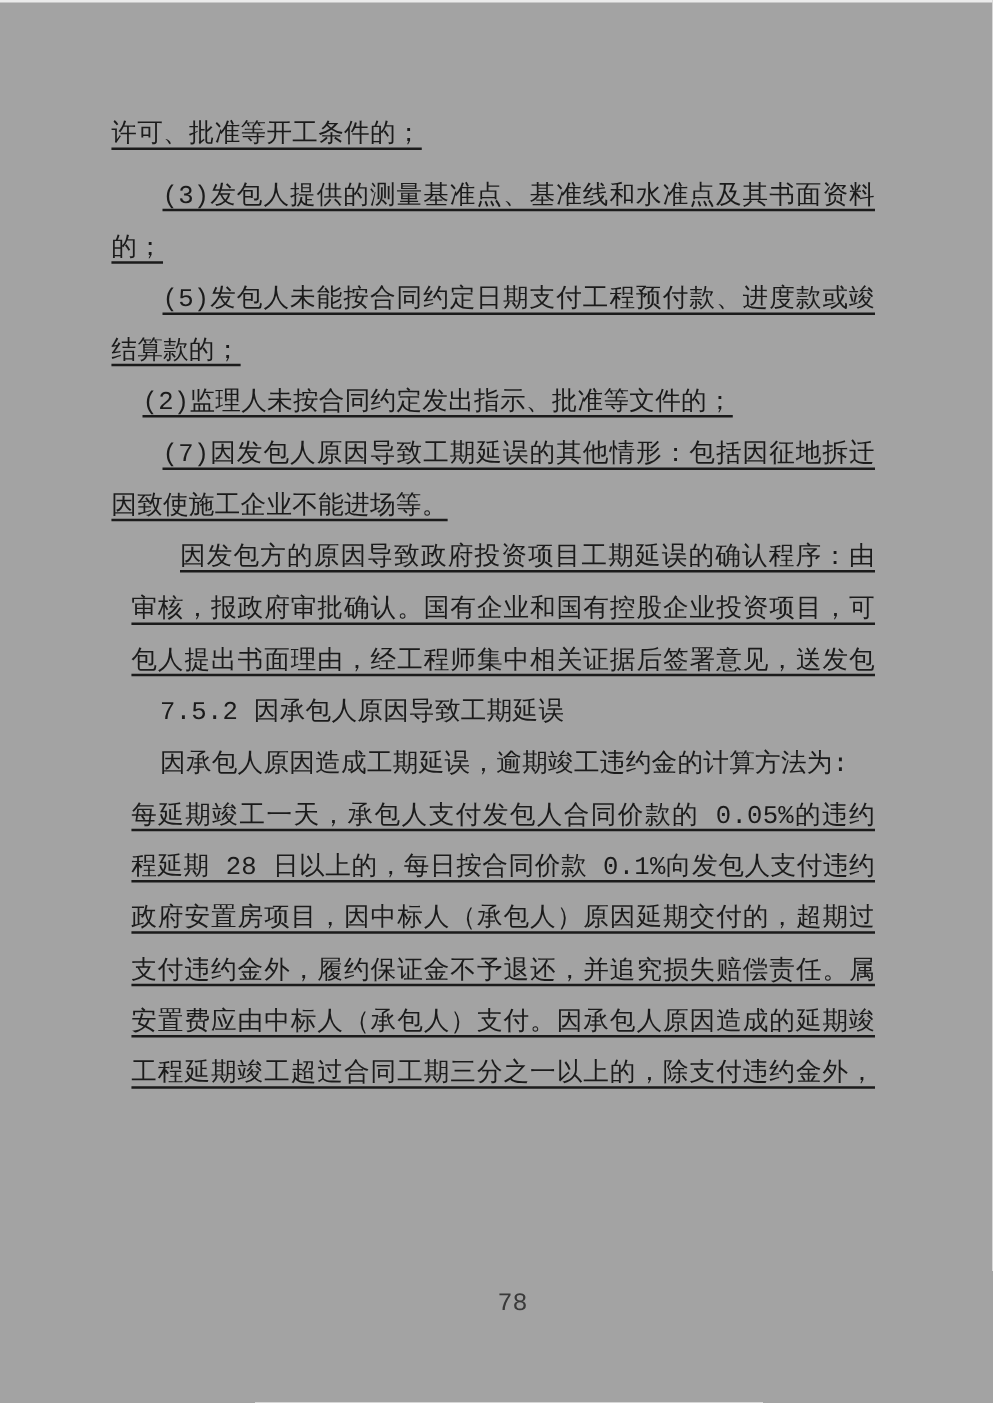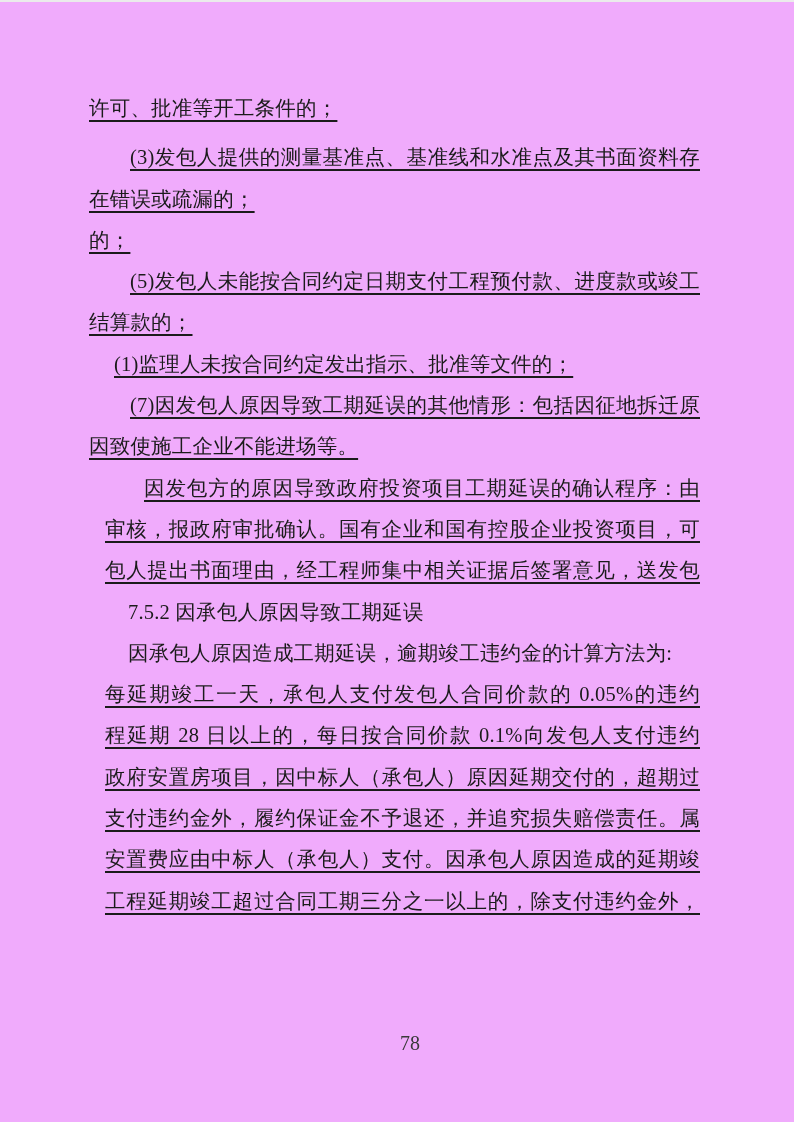--- a/index.html
+++ b/index.html
@@ -5,23 +5,23 @@
 <style>
   html, body {
     margin: 0;
     padding: 0;
     background: #ffffff;
   }
   #page {
     position: relative;
     width: 794px;
     height: 1122px;
-    background: #f0abfc;
+    background: #a3a3a3;
     overflow: hidden;
-    font-family: Liberation Serif, serif;
+    font-family: Liberation Mono, monospace;
     color: #1b1b1b;
   }
   #top-edge {
     position: absolute;
     top: 0; left: 0;
     width: 794px; height: 2px;
     background: #ebebeb;
   }
   #doc-body {
     position: absolute;
@@ -63,25 +63,24 @@
   }
 </style>
 </head>
 <body>
 
 <div id="page">
   <div id="top-edge"></div>
   <div id="doc-body">
       <div class="line ind0"><span class="u">许可、批准等开工条件的；</span></div>
       <div class="line ind1 just"><span class="u">(3)发包人提供的测量基准点、基准线和水准点及其书面资料存</span></div>
-      <div class="line ind0"><span class="u">在错误或疏漏的；</span></div>
       <div class="line ind0"><span class="u">的；</span></div>
       <div class="line ind1 just"><span class="u">(5)发包人未能按合同约定日期支付工程预付款、进度款或竣工</span></div>
       <div class="line ind0"><span class="u">结算款的；</span></div>
-      <div class="line ind1"><span class="u">(1)监理人未按合同约定发出指示、批准等文件的；</span></div>
+      <div class="line ind1"><span class="u">(2)监理人未按合同约定发出指示、批准等文件的；</span></div>
       <div class="line ind1 just"><span class="u">(7)因发包人原因导致工期延误的其他情形：包括因征地拆迁原</span></div>
       <div class="line ind0"><span class="u">因致使施工企业不能进场等。</span></div>
       <div class="line ind2 just"><span class="u">因发包方的原因导致政府投资项目工期延误的确认程序：由承</span></div>
       <div class="line ind0 just"><span class="u">审核，报政府审批确认。国有企业和国有控股企业投资项目，可参</span></div>
       <div class="line ind0 just"><span class="u">包人提出书面理由，经工程师集中相关证据后签署意见，送发包方</span></div>
       <div class="line ind2"><span class="nu">7.5.2 因承包人原因导致工期延误</span></div>
       <div class="line ind2"><span class="nu">因承包人原因造成工期延误，逾期竣工违约金的计算方法为:</span></div>
       <div class="line ind0 just"><span class="u">每延期竣工一天，承包人支付发包人合同价款的 0.05%的违约金；工</span></div>
       <div class="line ind0 just"><span class="u">程延期 28 日以上的，每日按合同价款 0.1%向发包人支付违约金；除</span></div>
       <div class="line ind0 just"><span class="u">政府安置房项目，因中标人（承包人）原因延期交付的，超期过度</span></div>

